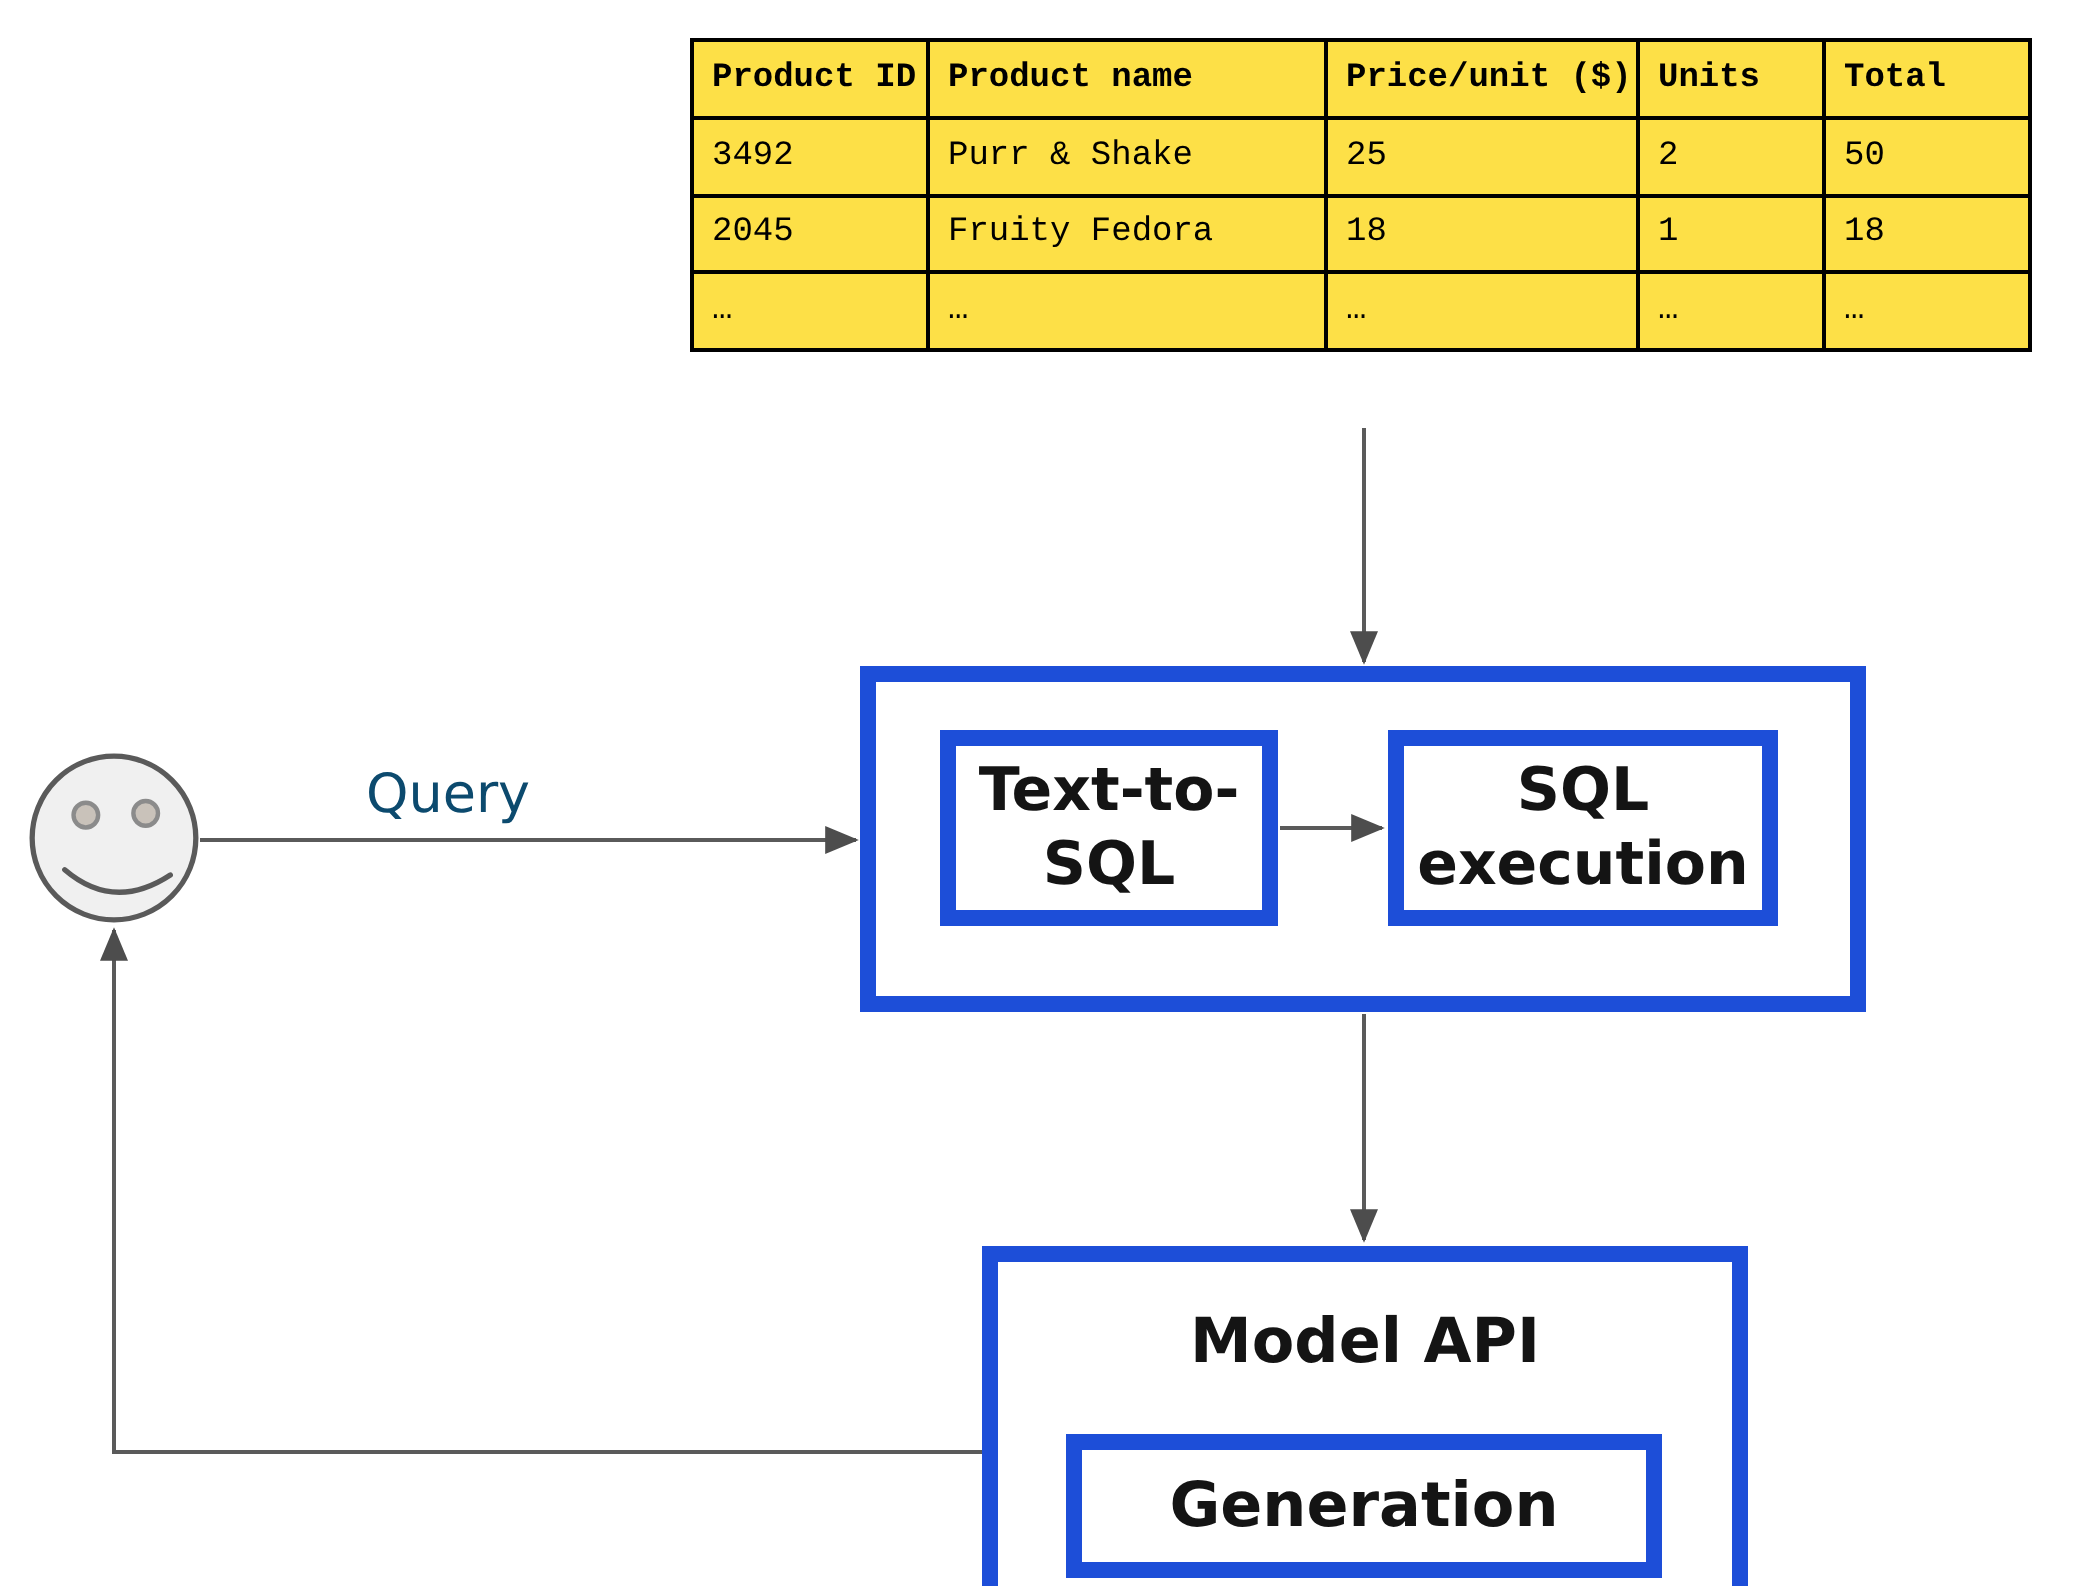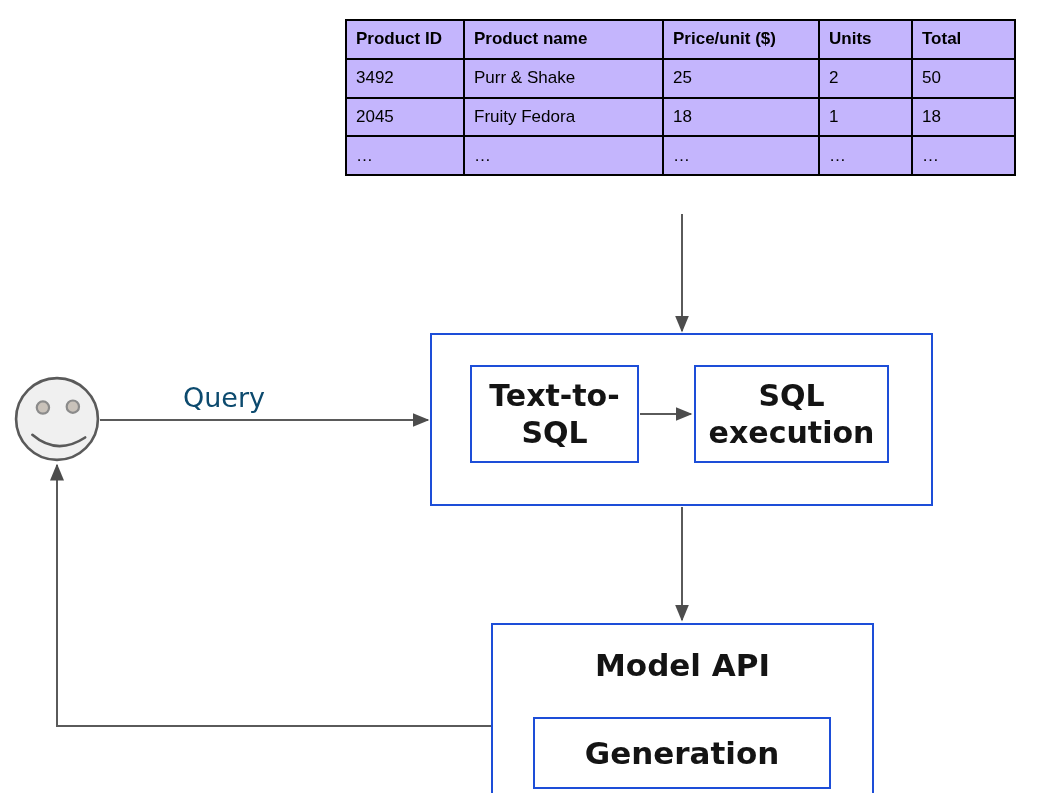--- a/index.html
+++ b/index.html
@@ -4,34 +4,34 @@
 <style>
   html,body{margin:0;padding:0;background:#fff;}
   .stage{
     position:relative;width:1042px;height:793px;background:#ffffff;
     overflow:hidden;font-family:"DejaVu Sans",sans-serif;color:#141414;
   }
   
   .products-table{
     position:absolute;left:345px;top:19px;width:669px;
     border-collapse:collapse;table-layout:fixed;
-    font-family:Liberation Sans, sans-serif;font-size:17px;color:#000;
-    background:#c4b5fd;
+    font-family:Liberation Mono, monospace;font-size:17px;color:#000;
+    background:#fde047;
   }
   .products-table th,.products-table td{
     border:2px solid #000;padding:0 4px 0 9px;text-align:left;vertical-align:middle;
     overflow:hidden;white-space:nowrap;
   }
   .products-table th{font-weight:bold;}
   .products-table tr{height:38.8px;}
   
   .wires{position:absolute;left:0;top:0;width:1042px;height:793px;z-index:1;}
   
   .box{
-    position:absolute;box-sizing:border-box;border:2px solid #1d4ed8;
+    position:absolute;box-sizing:border-box;border:8px solid #1d4ed8;
     background:transparent;z-index:2;
   }
   .box-label{
     display:flex;align-items:center;justify-content:center;text-align:center;
     width:100%;height:100%;font-weight:bold;font-size:30px;line-height:37px;
     white-space:pre-line;color:#141414;
   }
   .pipeline-box{left:430px;top:333px;width:503px;height:173px;}
   .t2s-box{left:470px;top:365px;width:169px;height:98px;}
   .sqlexec-box{left:694px;top:365px;width:195px;height:98px;}

